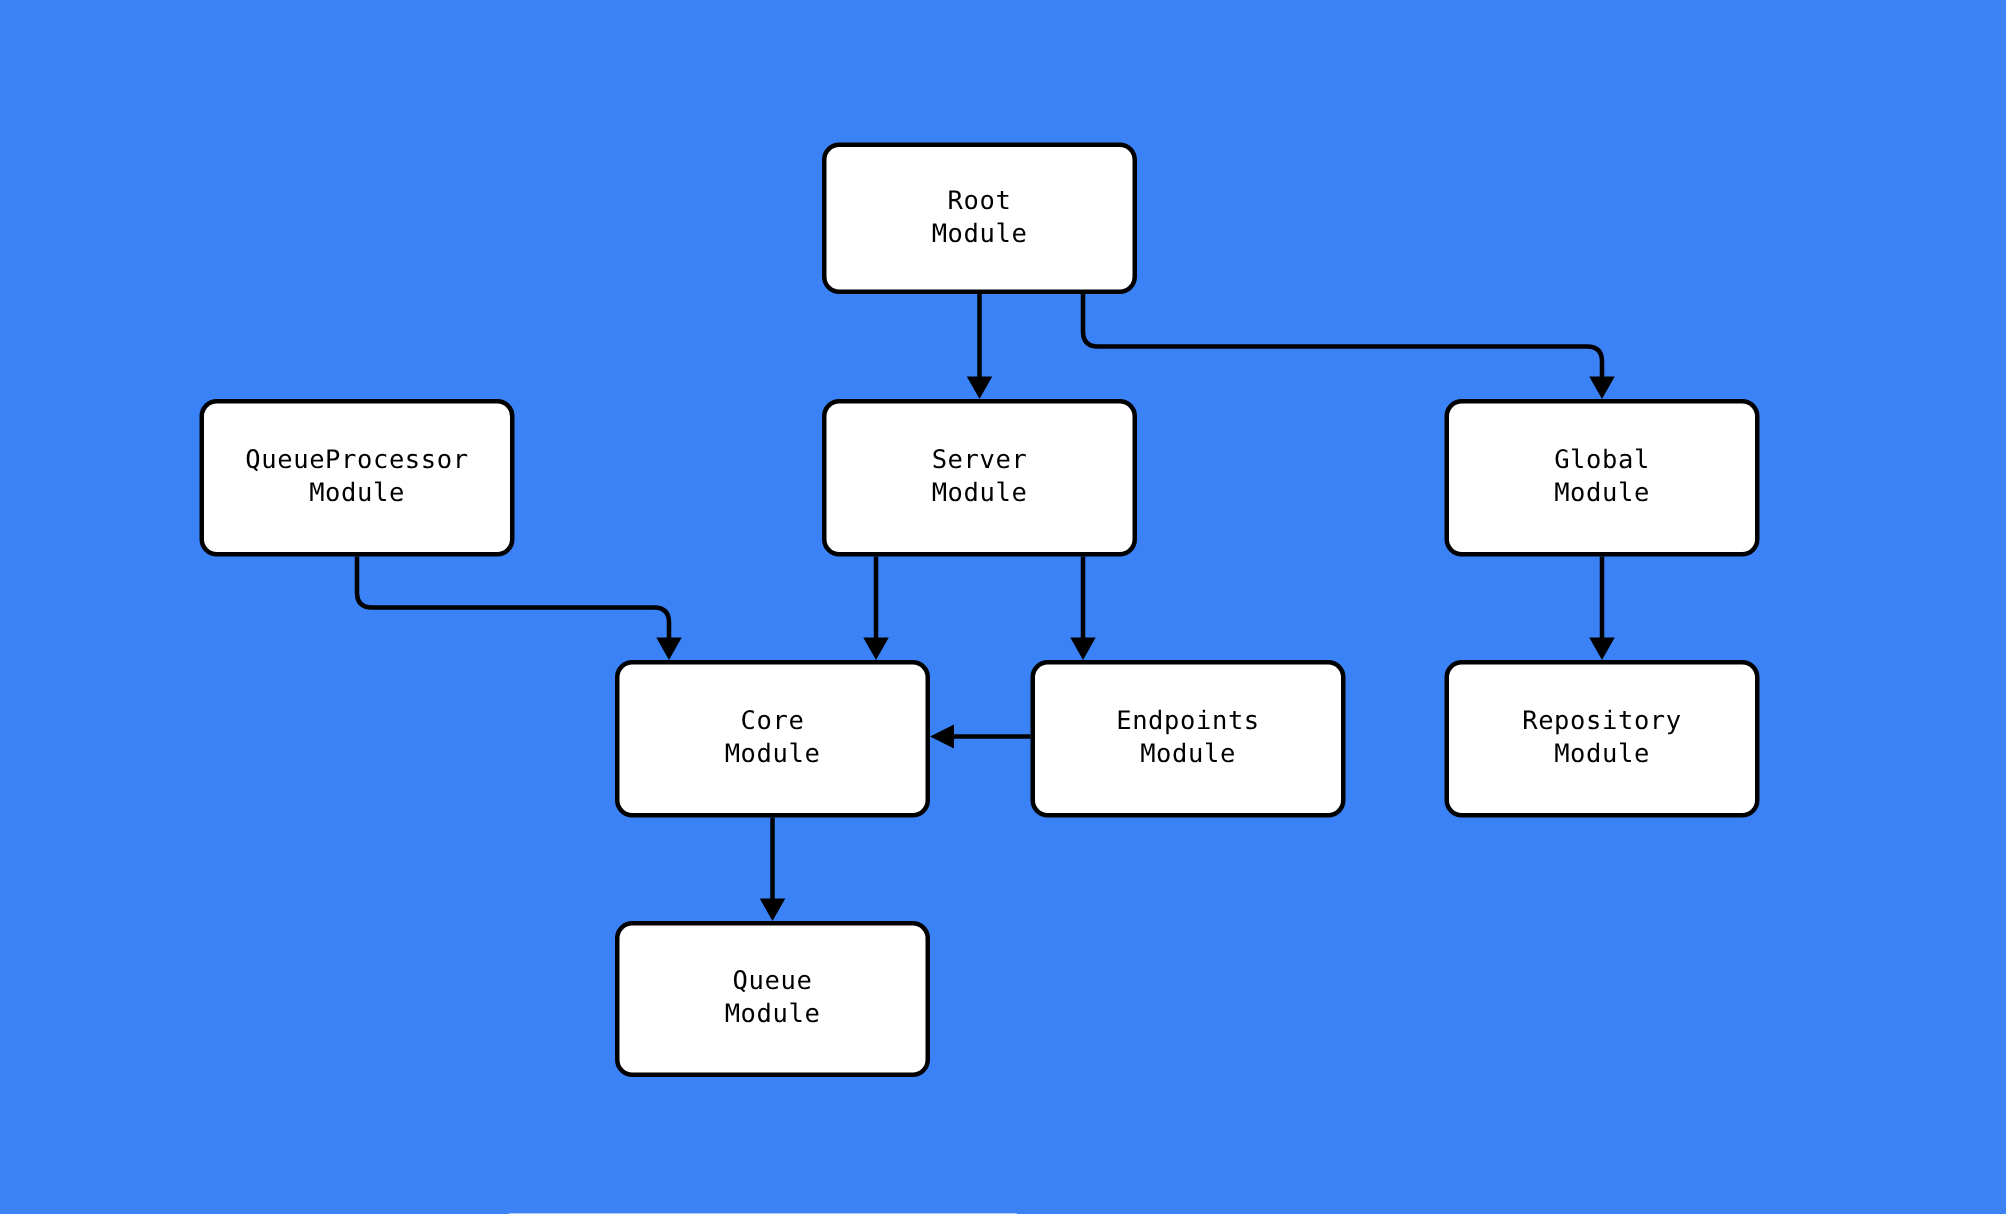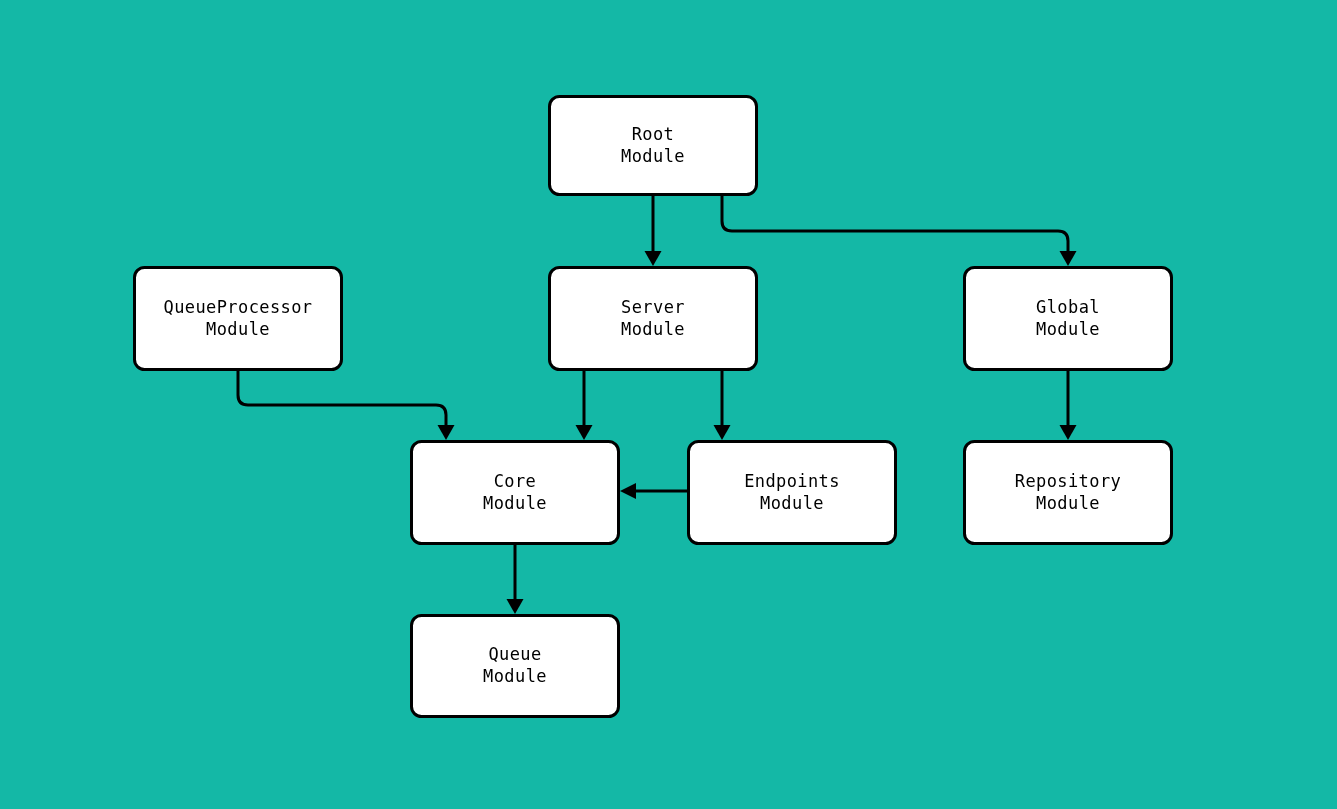--- a/index.html
+++ b/index.html
@@ -10,21 +10,21 @@
   body {
     width: 1337px;
     height: 809px;
     overflow: hidden;
     font-family: "DejaVu Sans Mono", "Liberation Mono", monospace;
   }
   #diagram-root {
     position: relative;
     width: 1337px;
     height: 809px;
-    background: #14b8a6;
+    background: #3b82f6;
   }
   svg#graph {
     position: absolute;
     top: 0;
     left: 0;
     width: 1337px;
     height: 809px;
     display: block;
   }
   .node-box {

